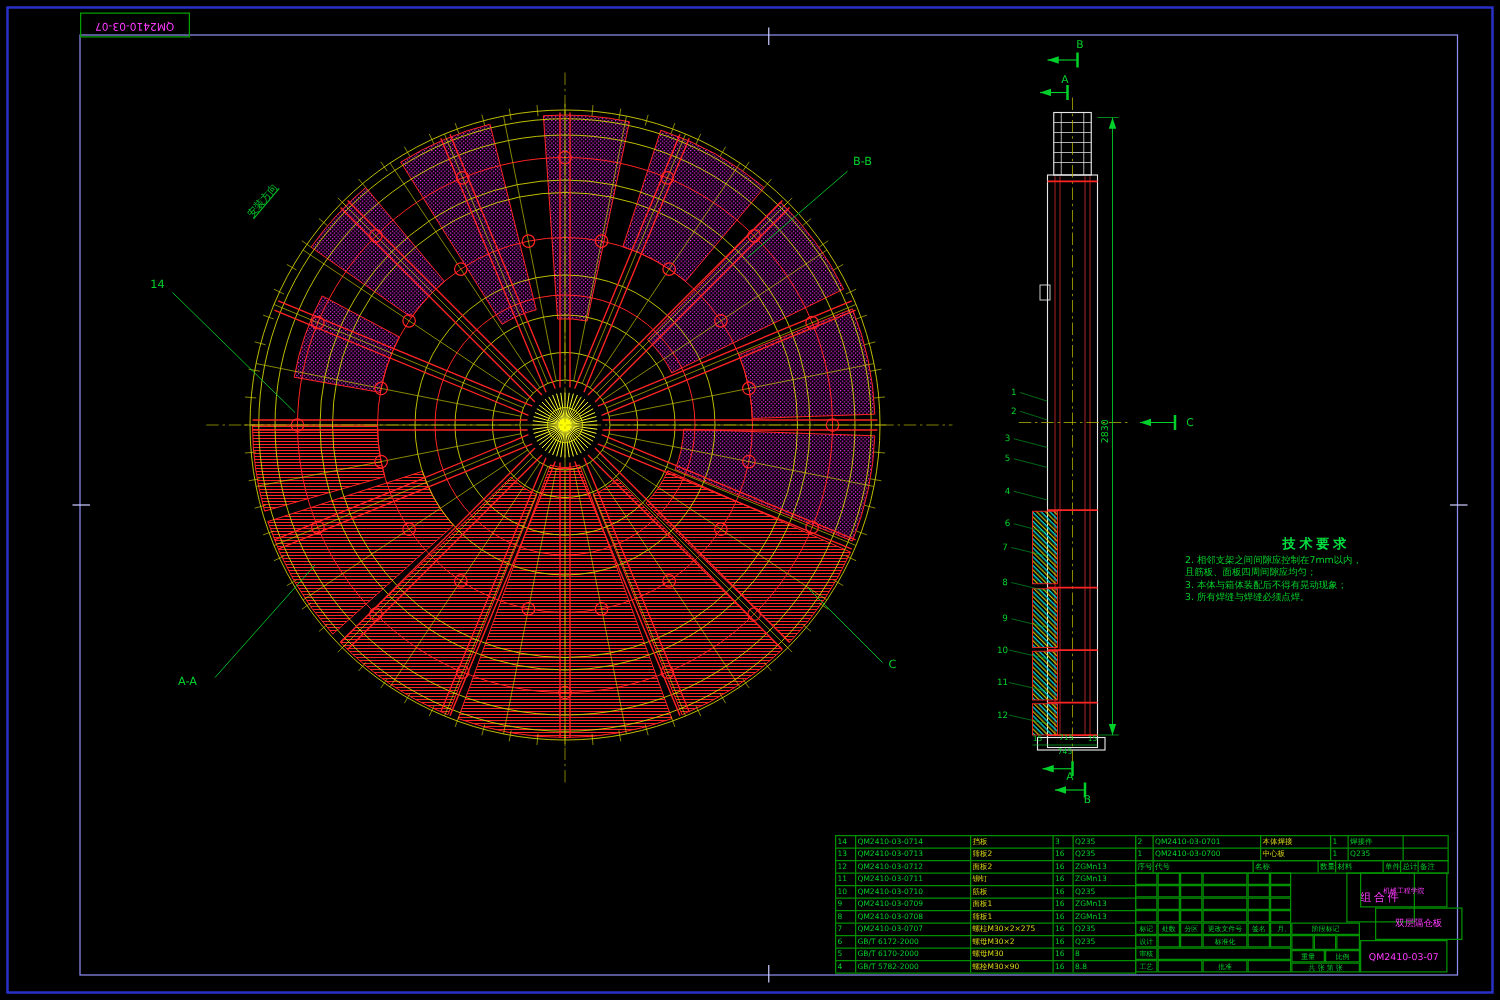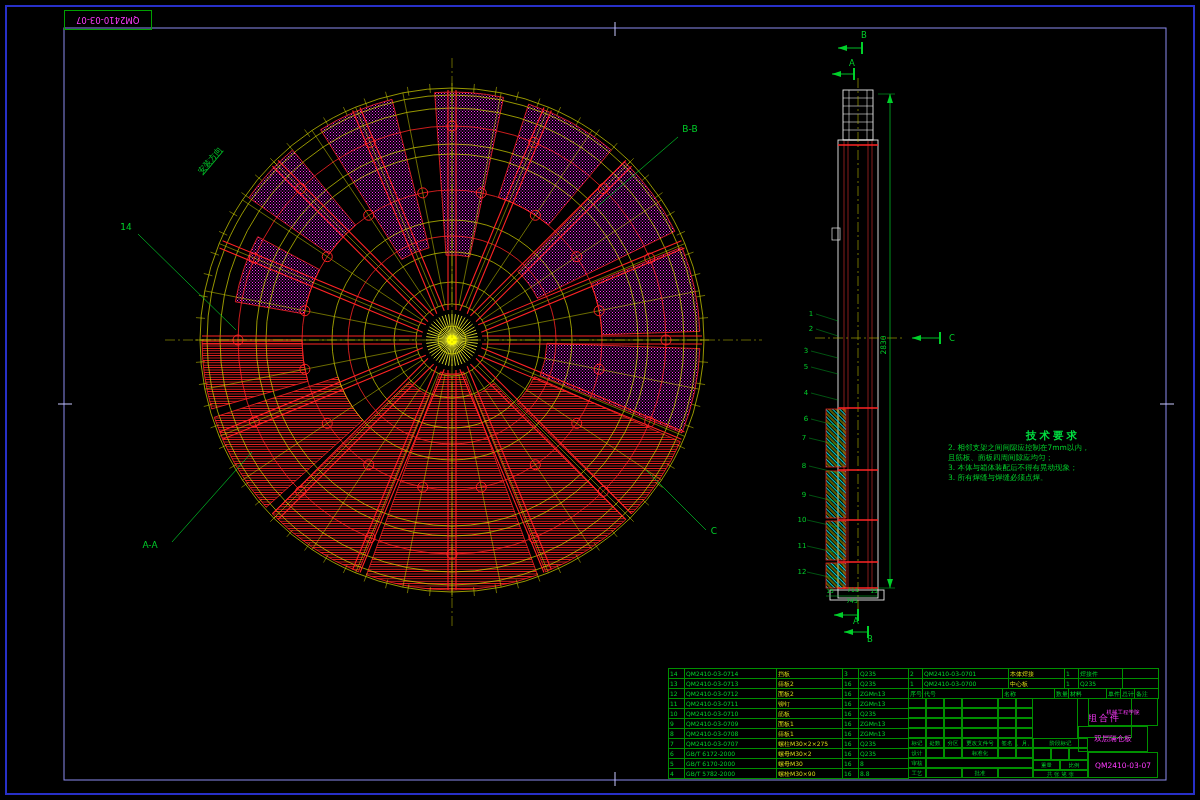--- a/index.html
+++ b/index.html
@@ -556,16 +556,16 @@
       <div class="tb-cell " style="left: 90px; top: 70px; width: 35px; height: 10px;"></div>
       <div class="tb-cell mag big" style="left: 125px; top: 0px; width: 55px; height: 40px; margin-left: 44px;">组合件</div>
       <div class="tb-cell " style="left: 125px; top: 40px; width: 55px; height: 10px;">阶段标记</div>
       <div class="tb-cell " style="left: 125px; top: 50px; width: 18px; height: 12px;"></div>
       <div class="tb-cell " style="left: 143px; top: 50px; width: 18px; height: 12px;"></div>
       <div class="tb-cell " style="left: 161px; top: 50px; width: 19px; height: 12px;"></div>
       <div class="tb-cell " style="left: 125px; top: 62px; width: 27px; height: 10px;">重量</div>
       <div class="tb-cell " style="left: 152px; top: 62px; width: 28px; height: 10px;">比例</div>
       <div class="tb-cell " style="left: 125px; top: 72px; width: 55px; height: 8px;">共 张 第 张</div>
       <div class="tb-cell mag" style="left: 180px; top: 0px; width: 70px; height: 28px;">机械工程学院</div>
-      <div class="tb-cell mag med" style="left: 170px; top: 28px; width: 70px; height: 26px;">双层隔仓板</div>
+      <div class="tb-cell mag med" style="left: 192px; top: 28px; width: 70px; height: 26px;">双层隔仓板</div>
       <div class="tb-cell mag med" style="left: 180px; top: 54px; width: 70px; height: 26px;">QM2410-03-07</div>
     </div>
 </div>
 
 </body></html>

